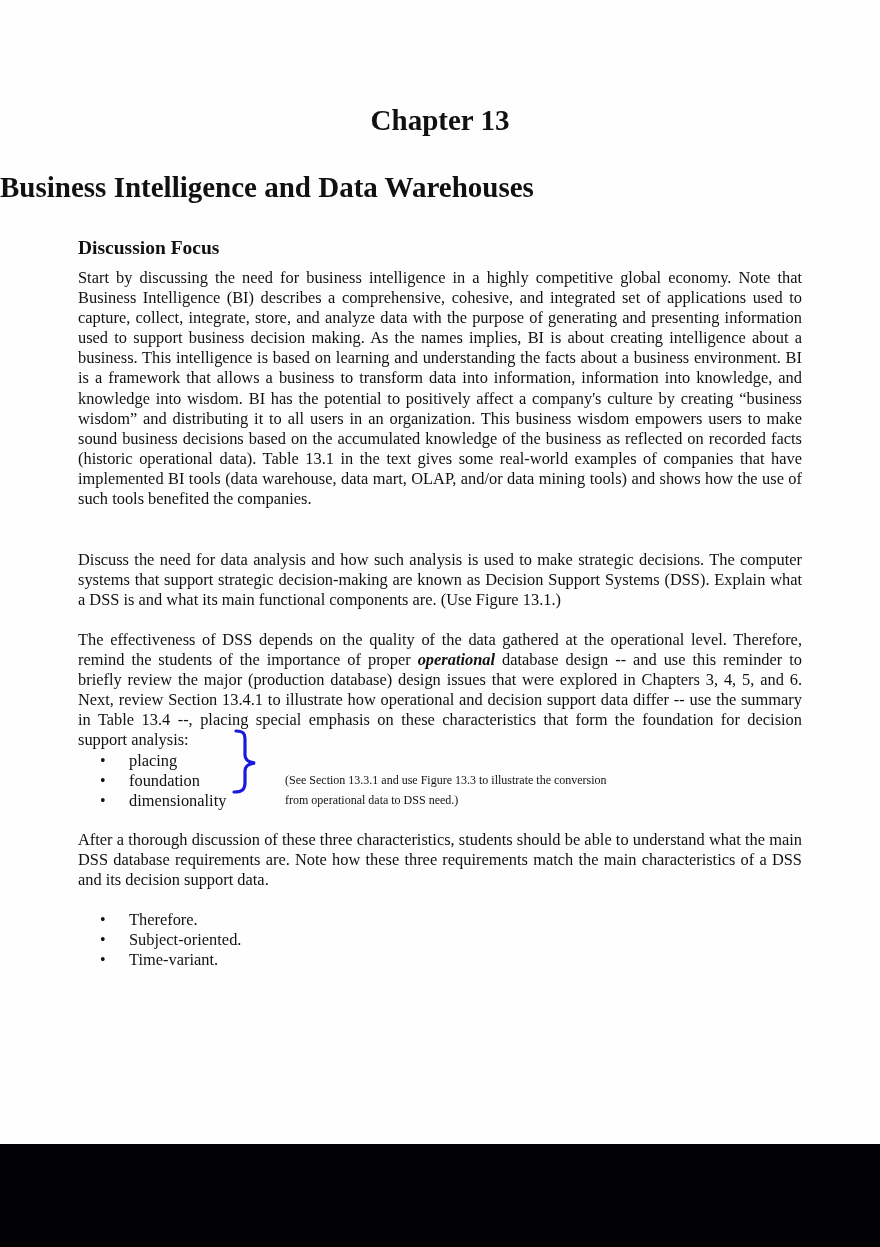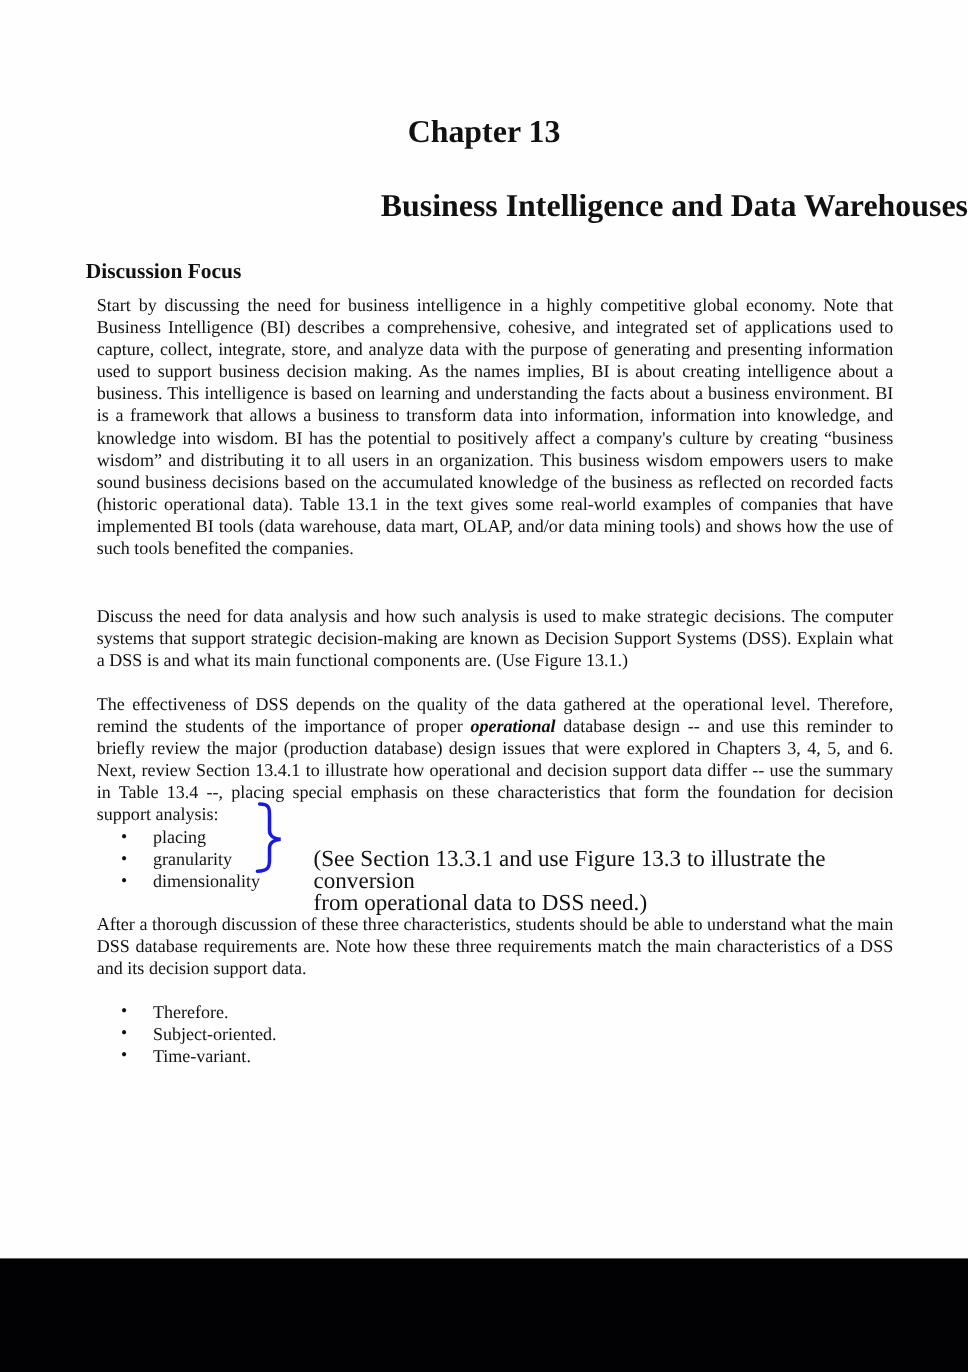--- a/index.html
+++ b/index.html
@@ -14,45 +14,45 @@
   }
   .bottom-bar {
     position: absolute; left: 0; top: 1144px; width: 880px; height: 103px;
     background: #020104;
   }
   .chapter {
     position: absolute; top: 103px; left: 0; width: 880px; text-align: center;
     font-weight: bold; font-size: 29px; line-height: 34px;
   }
   .title {
-    position: absolute; top: 170px; left: 0; width: 880px; text-align: right;
+    position: absolute; top: 170px; left: 0; width: 880px; text-align: left;
     font-weight: bold; font-size: 29px; line-height: 34px;
   }
   .section-heading {
     position: absolute; top: 237px; left: 78px;
     font-weight: bold; font-size: 19.5px; line-height: 22px; text-align: center;
   }
   .body {
-    position: absolute; left: 88px; width: 724px;
+    position: absolute; left: 78px; width: 724px;
     font-size: 16.4px; line-height: 20.1px; text-align: justify;
   }
   .body p { margin: 0; }
   .p1 { top: 268px; }
   .p2 { top: 550px; }
   .p3 { top: 630px; }
   .p4 { top: 830px; }
   .p5 { top: 910px; }
   ul.bullets { list-style: none; margin: 0; padding: 0; }
   ul.bullets li { position: relative; padding-left: 51px; height: 20.1px; }
   ul.bullets li .dot {
     position: absolute; left: 22px; top: 0; font-size: 16px;
   }
   .see-note {
     position: absolute; left: 285px; top: 770px; width: 500px;
-    font-size: 21px; line-height: 20.1px;
+    font-size: 12px; line-height: 20.1px;
   }
   .brace {
     position: absolute; left: 228px; top: 728px; width: 40px; height: 66px;
   }
   em.bi { font-weight: bold; font-style: italic; }
 </style>
 </head>
 <body>
 
 <div class="page">
@@ -65,21 +65,21 @@
   </div>
 
   <div class="body p2">
     <p>Discuss the need for data analysis and how such analysis is used to make strategic decisions. The computer systems that support strategic decision-making are known as Decision Support Systems (DSS). Explain what a DSS is and what its main functional components are. (Use Figure 13.1.)</p>
   </div>
 
   <div class="body p3">
     <p><span>The effectiveness of DSS depends on the quality of the data gathered at the operational level. Therefore, remind the students of the importance of proper </span><em class="bi">operational</em><span> database design -- and use this reminder to briefly review the major (production database) design issues that were explored in Chapters 3, 4, 5, and 6. Next, review Section 13.4.1 to illustrate how operational and decision support data differ -- use the summary in Table 13.4 --, placing special emphasis on these characteristics that form the foundation for decision support analysis:</span></p>
     <ul class="bullets">
       <li><span class="dot">•</span><span>placing</span></li>
-      <li><span class="dot">•</span><span>granularity</span></li>
+      <li><span class="dot">•</span><span>foundation</span></li>
       <li><span class="dot">•</span><span>dimensionality</span></li>
     </ul>
   </div>
 
   <svg class="brace" viewBox="0 0 40 66">
     <path d="M8 3 C18 3 17 8 17 16 L17 27 C17 32 20 34 27 35 C20 36 17 38 17 43 L17 54 C17 61 15 64 6 64" fill="none" stroke="#1a1adf" stroke-width="3.2" stroke-linecap="round"></path>
   </svg>
 
   <div class="see-note">
     <div>(See Section 13.3.1 and use Figure 13.3 to illustrate the conversion</div>

